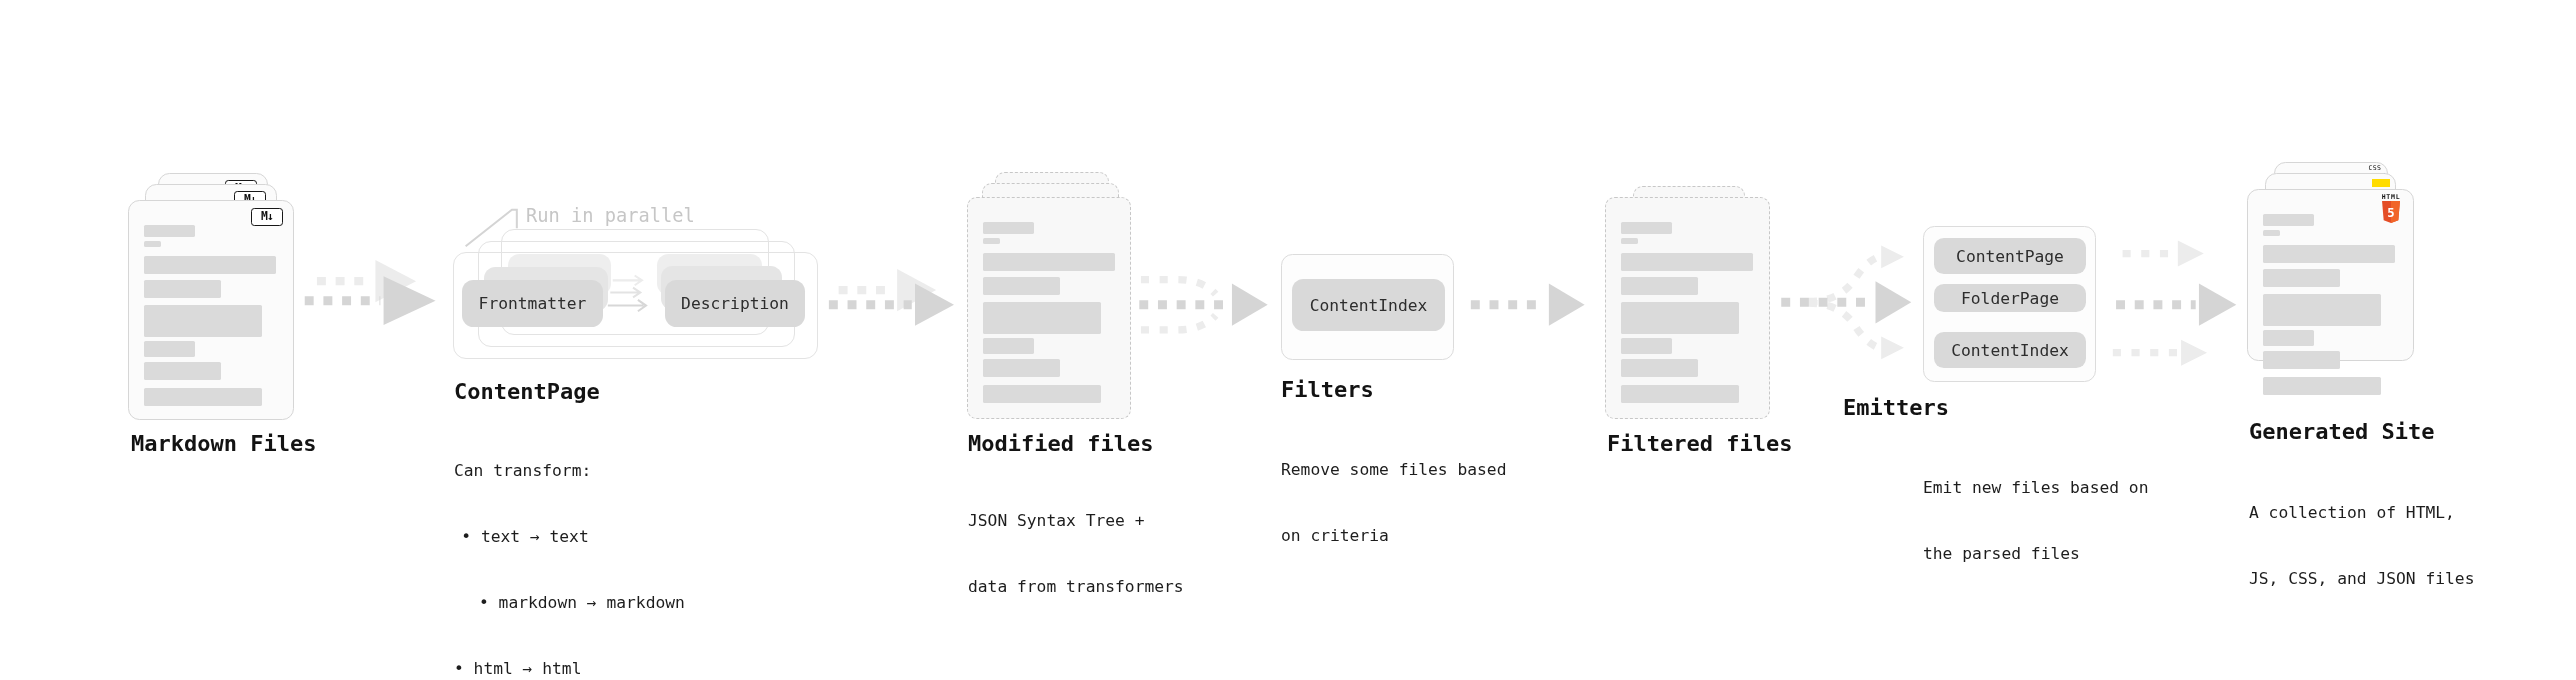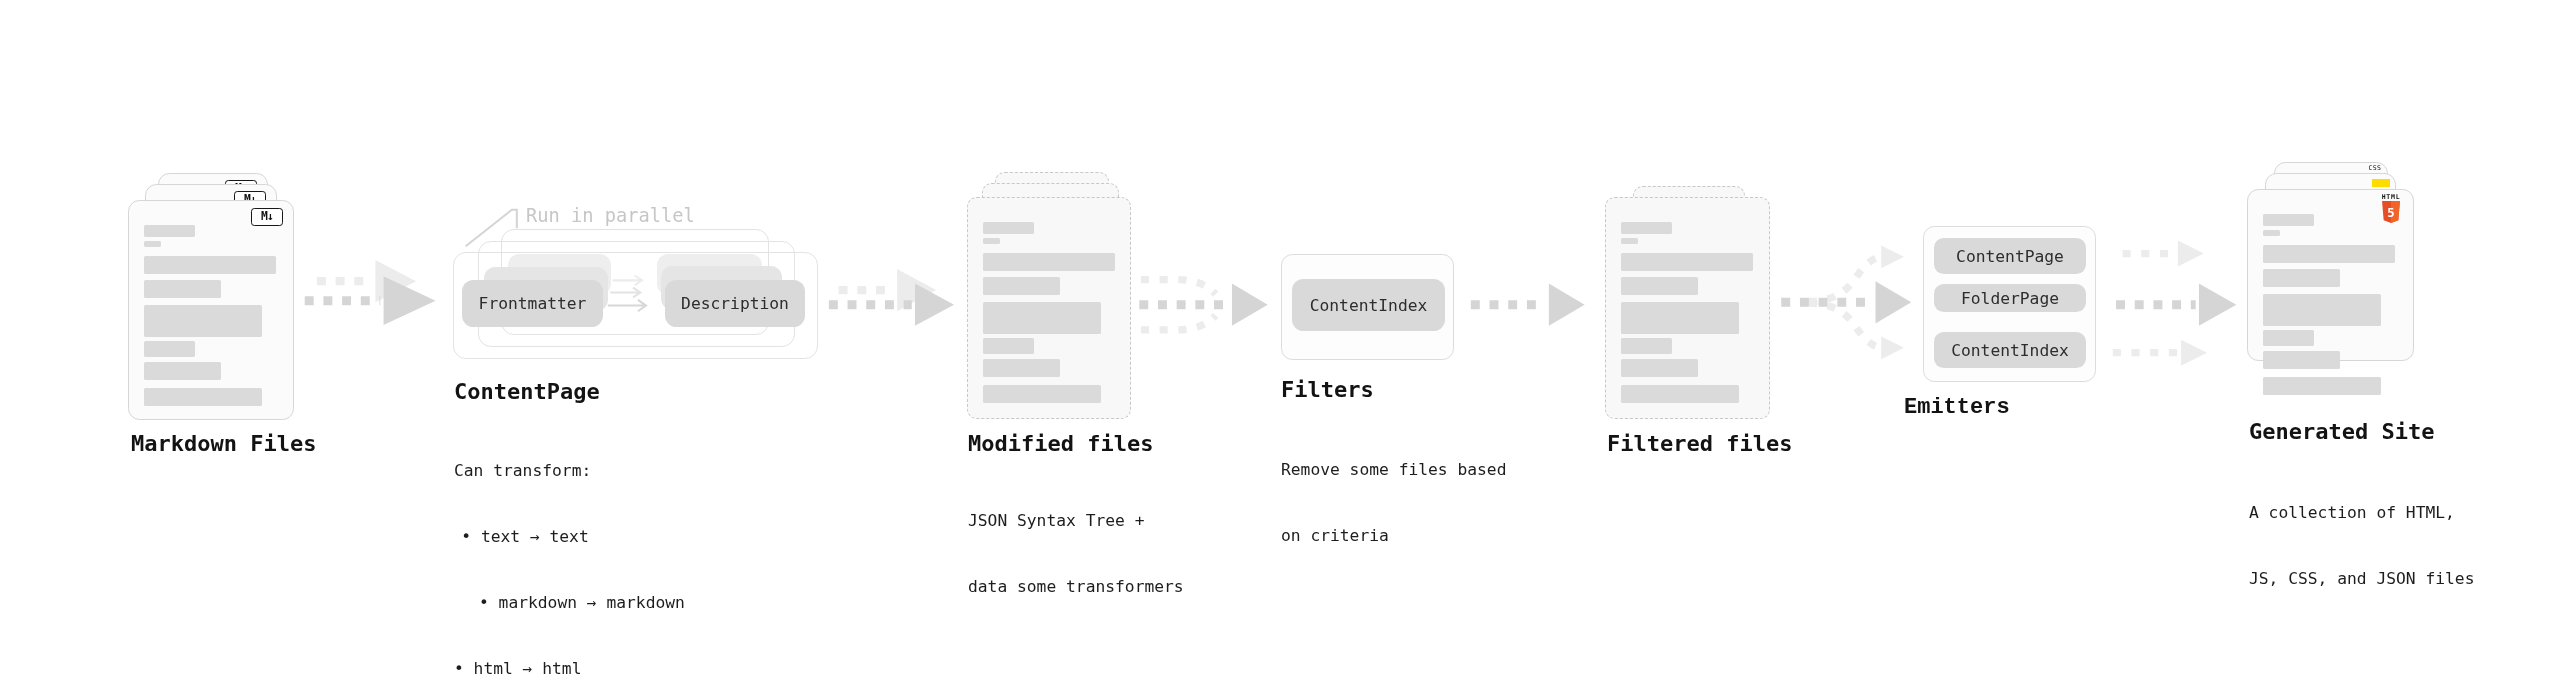--- a/index.html
+++ b/index.html
@@ -156,21 +156,21 @@
         <i class="b4"></i>
         <i class="b5"></i>
         <i class="b6"></i>
         <i class="b7"></i>
         <i class="b8"></i>
       </div>
   </div>
   <div class="sec-label" style="left:968px;top:431px;">Modified files</div>
   <div class="sec-desc" style="left:968px;top:466px;">
     <div>JSON Syntax Tree +</div>
-    <div>data some transformers</div>
+    <div>data from transformers</div>
   </div>
 
   <div class="panel" style="left:1281px;top:254px;width:173px;height:106px;"></div>
   <div class="pill" style="left:1292px;top:279px;width:153px;height:52px;">ContentIndex</div>
   <div class="sec-label" style="left:1281px;top:377px;">Filters</div>
   <div class="sec-desc" style="left:1281px;top:415px;">
     <div>Remove some files based</div>
     <div>on criteria</div>
   </div>
 
@@ -186,21 +186,25 @@
         <i class="b7"></i>
         <i class="b8"></i>
       </div>
   </div>
   <div class="sec-label" style="left:1607px;top:431px;">Filtered files</div>
 
   <div class="panel" style="left:1923px;top:226px;width:173px;height:156px;"></div>
   <div class="pill" style="left:1934px;top:238px;width:152px;height:36px;border-radius:9.8px;">ContentPage</div>
   <div class="pill" style="left:1934px;top:284px;width:152px;height:28px;border-radius:9.8px;">FolderPage</div>
   <div class="pill" style="left:1934px;top:332px;width:152px;height:36px;border-radius:9.8px;">ContentIndex</div>
-  <div class="sec-label" style="left:1904px;top:395px;font-family:Liberation Mono, monospace;">Emitters</div>
+  <div class="sec-label" style="left:1843px;top:395px;">Emitters</div>
+  <div class="sec-desc" style="left:1923px;top:433px;">
+    <div>Emit new files based on</div>
+    <div>the parsed files</div>
+  </div>
 
   <div class="card" style="left:2274px;top:162px;width:114px;height:57px;">
     <div class="css-ic" style="right:2.4px;top:2.4px;">
       <div class="t">CSS</div>
       <div class="u"></div>
     </div>
   </div>
   <div class="card" style="left:2265px;top:173px;width:131px;height:57px;">
     <div class="js-ic" style="right:4.9px;top:4.9px;width:18px;height:8.1px;"></div>
   </div>

